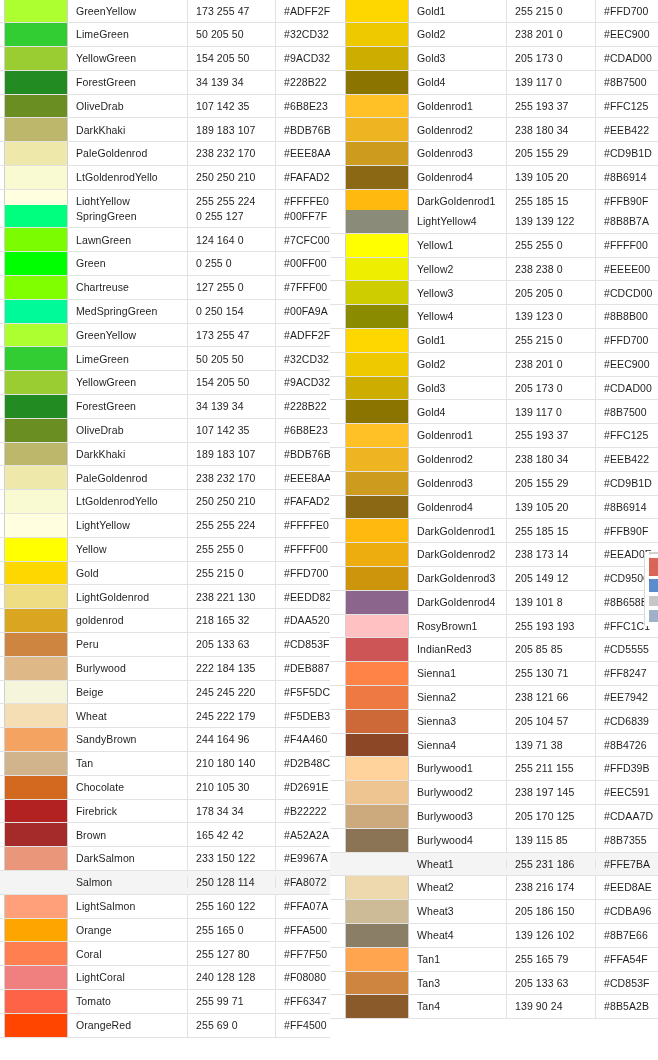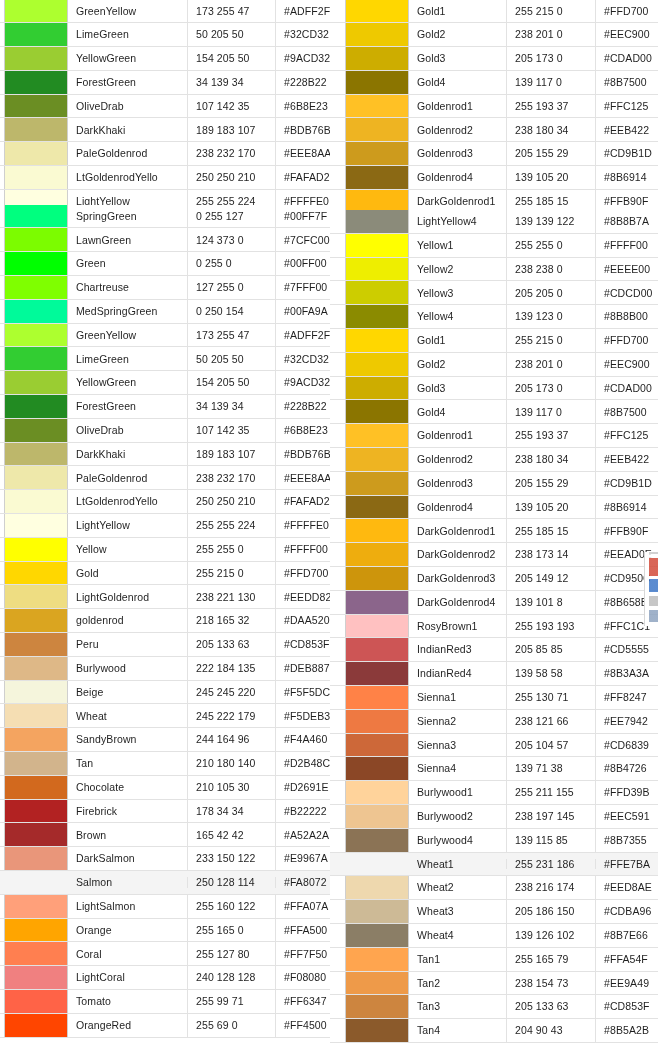--- a/index.html
+++ b/index.html
@@ -233,21 +233,21 @@
             </div>
             <div class="cell c-name">SpringGreen</div>
             <div class="cell c-rgb">0 255 127</div>
             <div class="cell c-hex">#00FF7F</div>
           </div>
           <div class="row">
             <div class="cell c-swatch">
               <span class="swatch" style="background: rgb(124, 252, 0);"></span>
             </div>
             <div class="cell c-name">LawnGreen</div>
-            <div class="cell c-rgb">124 373 0</div>
+            <div class="cell c-rgb">124 164 0</div>
             <div class="cell c-hex">#7CFC00</div>
           </div>
           <div class="row">
             <div class="cell c-swatch">
               <span class="swatch" style="background: rgb(0, 255, 0);"></span>
             </div>
             <div class="cell c-name">Green</div>
             <div class="cell c-rgb">0 255 0</div>
             <div class="cell c-hex">#00FF00</div>
           </div>
@@ -735,28 +735,20 @@
           <div class="row">
             <div class="cell c-swatch">
               <span class="swatch" style="background: rgb(205, 85, 85);"></span>
             </div>
             <div class="cell c-name">IndianRed3</div>
             <div class="cell c-rgb">205 85 85</div>
             <div class="cell c-hex">#CD5555</div>
           </div>
           <div class="row">
             <div class="cell c-swatch">
-              <span class="swatch" style="background: rgb(139, 58, 58);"></span>
-            </div>
-            <div class="cell c-name">IndianRed4</div>
-            <div class="cell c-rgb">139 58 58</div>
-            <div class="cell c-hex">#8B3A3A</div>
-          </div>
-          <div class="row">
-            <div class="cell c-swatch">
               <span class="swatch" style="background: rgb(255, 130, 71);"></span>
             </div>
             <div class="cell c-name">Sienna1</div>
             <div class="cell c-rgb">255 130 71</div>
             <div class="cell c-hex">#FF8247</div>
           </div>
           <div class="row">
             <div class="cell c-swatch">
               <span class="swatch" style="background: rgb(238, 121, 66);"></span>
             </div>
@@ -791,20 +783,28 @@
           <div class="row">
             <div class="cell c-swatch">
               <span class="swatch" style="background: rgb(238, 197, 145);"></span>
             </div>
             <div class="cell c-name">Burlywood2</div>
             <div class="cell c-rgb">238 197 145</div>
             <div class="cell c-hex">#EEC591</div>
           </div>
           <div class="row">
             <div class="cell c-swatch">
+              <span class="swatch" style="background: rgb(205, 170, 125);"></span>
+            </div>
+            <div class="cell c-name">Burlywood3</div>
+            <div class="cell c-rgb">205 170 125</div>
+            <div class="cell c-hex">#CDAA7D</div>
+          </div>
+          <div class="row">
+            <div class="cell c-swatch">
               <span class="swatch" style="background: rgb(139, 115, 85);"></span>
             </div>
             <div class="cell c-name">Burlywood4</div>
             <div class="cell c-rgb">139 115 85</div>
             <div class="cell c-hex">#8B7355</div>
           </div>
           <div class="row hl">
             <div class="cell c-swatch">
               <span class="swatch" style="background: rgb(255, 231, 186);"></span>
             </div>
@@ -839,40 +839,32 @@
           <div class="row">
             <div class="cell c-swatch">
               <span class="swatch" style="background: rgb(255, 165, 79);"></span>
             </div>
             <div class="cell c-name">Tan1</div>
             <div class="cell c-rgb">255 165 79</div>
             <div class="cell c-hex">#FFA54F</div>
           </div>
           <div class="row">
             <div class="cell c-swatch">
-              <span class="swatch" style="background: rgb(238, 154, 73);"></span>
-            </div>
-            <div class="cell c-name">Tan2</div>
-            <div class="cell c-rgb">238 154 73</div>
-            <div class="cell c-hex">#EE9A49</div>
-          </div>
-          <div class="row">
-            <div class="cell c-swatch">
               <span class="swatch" style="background: rgb(205, 133, 63);"></span>
             </div>
             <div class="cell c-name">Tan3</div>
             <div class="cell c-rgb">205 133 63</div>
             <div class="cell c-hex">#CD853F</div>
           </div>
           <div class="row">
             <div class="cell c-swatch">
               <span class="swatch" style="background: rgb(139, 90, 43);"></span>
             </div>
             <div class="cell c-name">Tan4</div>
-            <div class="cell c-rgb">204 90 43</div>
+            <div class="cell c-rgb">139 90 24</div>
             <div class="cell c-hex">#8B5A2B</div>
           </div>
         </div>
       </div>
   </div>
 
   <div id="scroll-artifact2"></div>
   <div id="scroll-artifact"></div>
 
 </div>

